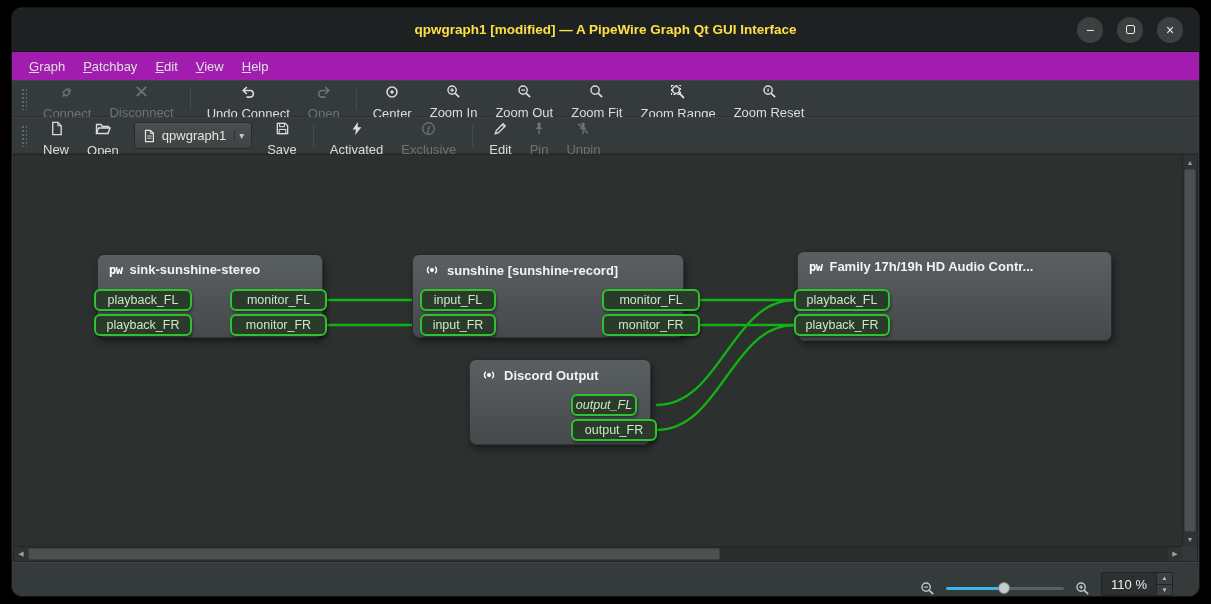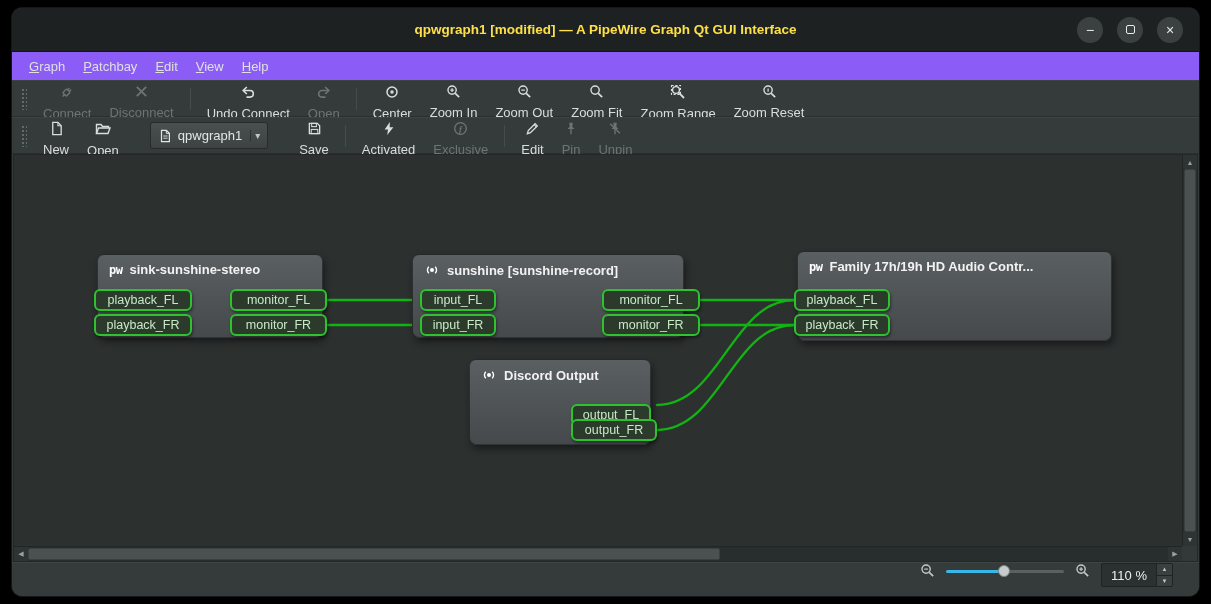--- a/index.html
+++ b/index.html
@@ -25,21 +25,21 @@
   .win-controls { position:absolute; right:16px; top:0; bottom:0; display:flex; align-items:center; gap:14px; }
   .win-btn {
     width:26px; height:26px; border-radius:50%; background:#3b4141; color:#e9ebeb;
     display:flex; align-items:center; justify-content:center; font-size:14px; line-height:1;
     cursor:default;
   }
   .max-glyph { width:9px; height:9px; border:1.5px solid #e9ebeb; border-radius:2px; display:block; }
   
   .menubar {
     height:28px; flex:0 0 28px; display:flex; align-items:center; padding:6px 8px;
-    background:#8b5cf6;
+    background:#a21caf;
   }
   .menu-item {
     display:inline-block; padding:4px 9px; color:#dee0e0; font-size:13px; border-radius:3px;
   }
   .menu-item::first-letter { text-decoration:underline; }
   
   .toolbar {
     height:37px; flex:0 0 37px; display:flex; align-items:center; padding:0 6px;
     background:#353b3b; border-top:1px solid #3e4444; border-bottom:1px solid #2a2e2e;
   }
@@ -52,21 +52,21 @@
   .tb-item {
     display:flex; align-items:center; gap:6px; padding:0 9px; height:29px;
     color:#d9dddd; font-size:13px; border-radius:3px; white-space:nowrap;flex-direction:column;
   }
   .tb-item.disabled { color:#6e7474; }
   .ticon { display:flex; align-items:center; }
   .ticon svg { display:block; }
   .combo {
     display:flex; align-items:center; gap:6px; height:27px; padding:0 7px;
     background:linear-gradient(#4a5050,#3d4343); border:1px solid #272b2b; border-radius:3px;
-    color:#e3e5e5; font-size:13px; margin:0 22px;
+    color:#e3e5e5; font-size:13px; margin:0 6px;
   }
   .combo-arrow { font-size:10px; color:#c3c7c7; padding-left:4px; border-left:1px solid #2d3232; margin-left:2px; }
   
   .canvas-frame {
     position:relative; flex:1 1 auto; margin:0 1px; background:#2c3130;
     border:1px solid #232727;
   }
   .canvas { position:absolute; left:0; top:0; right:15px; bottom:15px; overflow:hidden; background:#2c3130; }
   .connections { position:absolute; left:0; top:0; z-index:1; }
   .node {
@@ -96,21 +96,21 @@
   }
   .v-up { top:0; left:0; right:0; height:14px; }
   .v-down { bottom:0; left:0; right:0; height:14px; }
   .h-left { left:0; top:0; bottom:0; width:14px; }
   .h-right { right:0; top:0; bottom:0; width:14px; }
   .v-thumb { position:absolute; left:1px; right:1px; top:14px; bottom:14px; background:#4b5151; border:1px solid #3a4040; border-radius:2px; }
   .h-thumb { position:absolute; top:1px; bottom:1px; left:14px; width:692px; background:#4b5151; border:1px solid #3a4040; border-radius:2px; }
   
   .statusbar {
     height:34px; flex:0 0 34px; background:#353b3b; border-top:1px solid #3e4444;
-    display:flex; align-items:flex-start; justify-content:flex-end; gap:11px; padding:0 26px;
+    display:flex; align-items:flex-end; justify-content:flex-end; gap:11px; padding:0 26px;
     color:#c3c8c8;
   }
   .zoom-slider { position:relative; width:118px; height:16px; }
   .zs-fill { position:absolute; left:0; top:7px; height:3px; width:58px; background:#38b8e8; border-radius:2px; }
   .zs-rest { position:absolute; left:58px; right:0; top:7px; height:3px; background:#5a6161; border-radius:2px; }
   .zs-handle { position:absolute; left:52px; top:2px; width:12px; height:12px; border-radius:50%; background:#c6cccc; border:1px solid #7d8383; }
   .zoom-spin { display:flex; align-items:stretch; height:24px; background:#2b3030; border:1px solid #1f2323; border-radius:2px; overflow:hidden; }
   .zoom-value { display:flex; align-items:center; padding:0 9px; color:#eceeee; font-size:13px; }
   .spin-btns { display:flex; flex-direction:column; width:16px; border-left:1px solid #1f2323; }
   .spin-btn { flex:1; display:flex; align-items:center; justify-content:center; font-size:6px; color:#c2c6c6; background:#3a4040; }
@@ -416,21 +416,21 @@
         <div class="node-header">
           <span class="node-icon">
             <svg width="16" height="16" viewBox="0 0 16 16">
                 <circle cx="8" cy="8" r="2" fill="currentColor"></circle>
                 <path d="M4.8 4.8 a4.5 4.5 0 0 0 0 6.4 M11.2 4.8 a4.5 4.5 0 0 1 0 6.4" fill="none" stroke="currentColor" stroke-width="1.4"></path>
               </svg>
           </span>
           <span>Discord Output</span>
         </div>
       </div>
-      <div class="port" style="left:557px; top:249px; width:80px;">output_FL</div>
+      <div class="port" style="left:557px; top:239px; width:66px;font-style:italic;">output_FL</div>
       <div class="port" style="left:557px; top:264px; width:86px;">output_FR</div>
 
     </div>
 
     <div class="vscroll">
       <div class="scroll-arrow v-up">▲</div>
       <div class="v-thumb"></div>
       <div class="scroll-arrow v-down">▼</div>
     </div>
 

